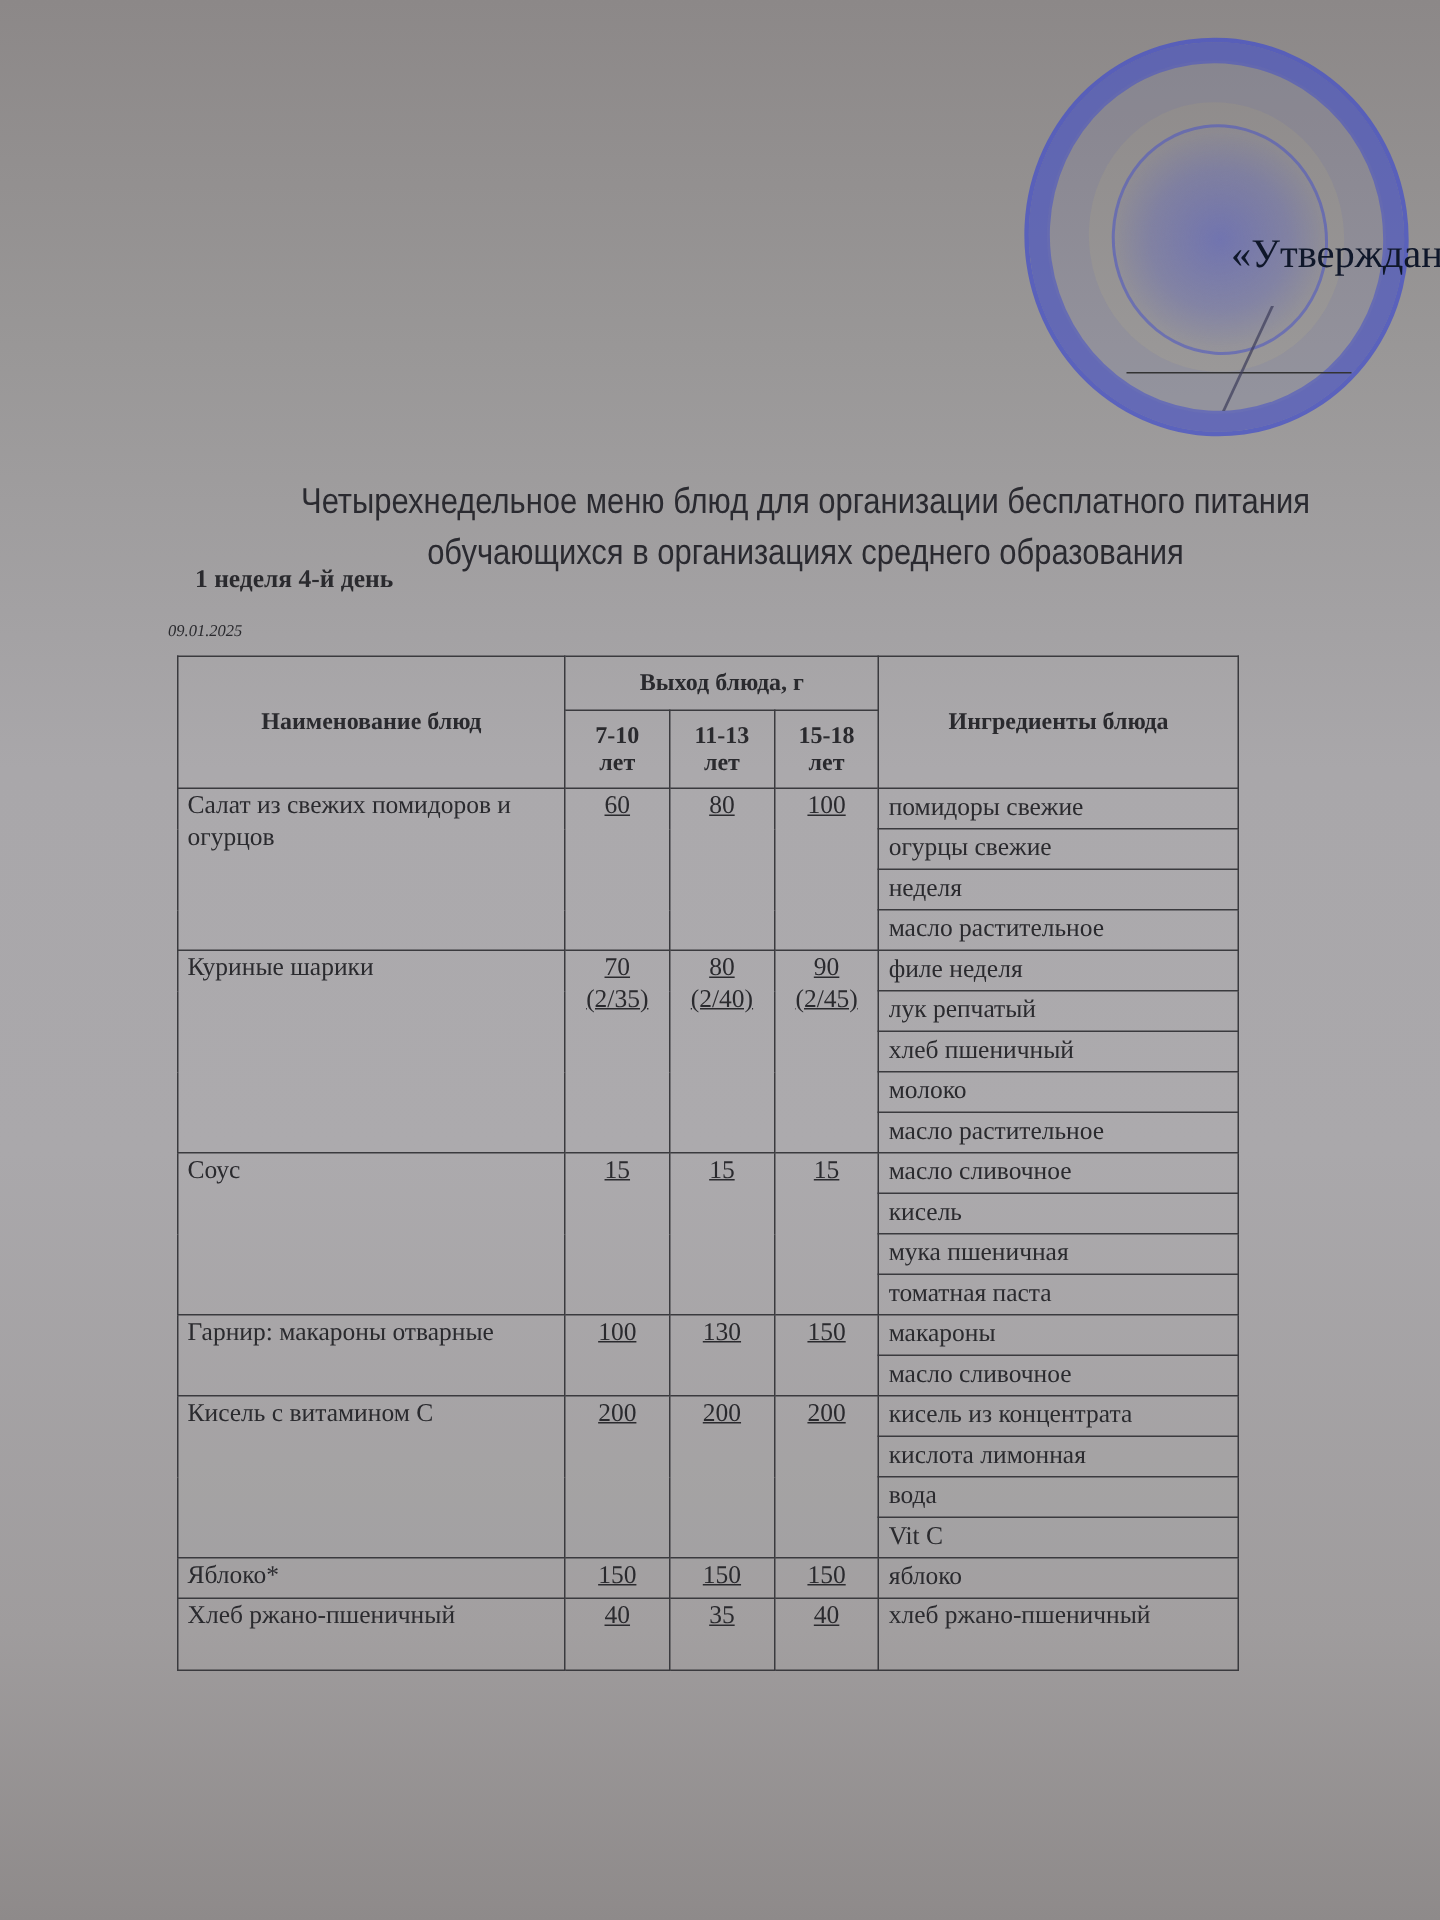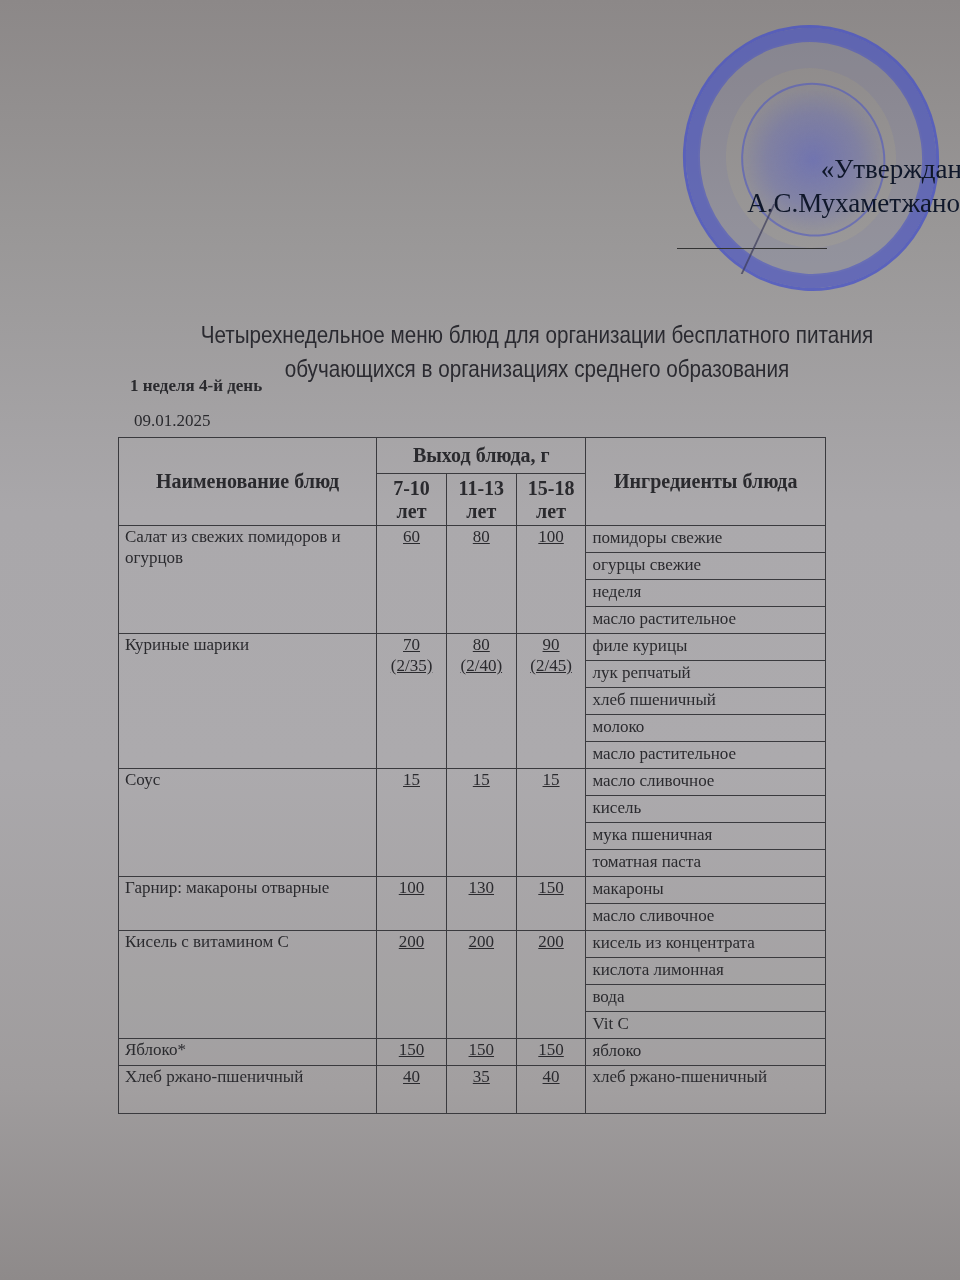--- a/index.html
+++ b/index.html
@@ -37,49 +37,48 @@
     position: absolute; left: 150px; top: 318px; width: 780px; text-align: center;
     font-size: 24px; line-height: 34px; color: #2a2a30;
     font-family: "Liberation Sans Narrow", "Liberation Sans", sans-serif;
     transform: scaleX(0.86); transform-origin: left top;
   }
   .title-inner { width: 900px; }
   .week {
     position: absolute; left: 130px; top: 376px; font-weight: bold; font-size: 17px; line-height: 20px;
   }
   .date {
-    position: absolute; left: 134px; top: 411px; font-size: 17px; line-height: 20px;
+    position: absolute; left: 112px; top: 411px; font-size: 11px; line-height: 20px; font-style: italic;
   }
   table.menu {
     position: absolute; left: 118px; top: 437px; width: 708px;
     border-collapse: collapse; font-size: 17px; color: #2a2a2e;
     background: rgba(255,255,255,0.03);
   }
   table.menu td, table.menu th {
     border: 1px solid #3a3a3e; padding: 0 6px; vertical-align: top;
   }
-  table.menu th { font-weight: bold; text-align: center; vertical-align: middle; font-size: 20px; }
+  table.menu th { font-weight: bold; text-align: center; vertical-align: middle; font-size: 16px; }
   .c-name { width: 222px; text-align: left; }
   .c-num { width: 60px; text-align: center; }
   .c-ing { width: 206px; text-align: left; }
   td.num { text-align: center; line-height: 21px; padding-top: 1px; text-decoration: underline; }
   td.name { line-height: 21px; padding-top: 0; }
   td.ing { height: 26px; line-height: 24px; vertical-align: bottom; margin-left: 37px; }
   td.bottom { vertical-align: bottom; }
 </style>
 </head>
 <body>
 
 <div class="stamp" title="№129 жалпы білім беретін мектеп коммуналдық мемлекеттік мекемесі Алматы қаласы">
   <div class="stamp-inner"></div>
 </div>
 
 <div class="approval">
   <div class="line1">«Утверждан</div>
-  <div>А.С.Мухаметжано</div>
   <div class="sig-line"></div>
   <div class="signature"></div>
 </div>
 
 <div class="title">
   <div class="title-inner">
     <div>Четырехнедельное меню блюд для организации бесплатного питания</div>
     <div>обучающихся в организациях среднего образования</div>
   </div>
 </div>
@@ -122,21 +121,21 @@
       </tr>
   <tr>
         <td class="ing">масло растительное</td>
       </tr>
 
   <tr>
     <td rowspan="5" class="name">Куриные шарики</td>
     <td rowspan="5" class="num">70 (2/35)</td>
     <td rowspan="5" class="num">80 (2/40)</td>
     <td rowspan="5" class="num">90 (2/45)</td>
-    <td class="ing">филе курицы</td>
+    <td class="ing">филе неделя</td>
   </tr>
   <tr>
         <td class="ing">лук репчатый</td>
       </tr>
   <tr>
         <td class="ing">хлеб пшеничный</td>
       </tr>
   <tr>
         <td class="ing">молоко</td>
       </tr>

